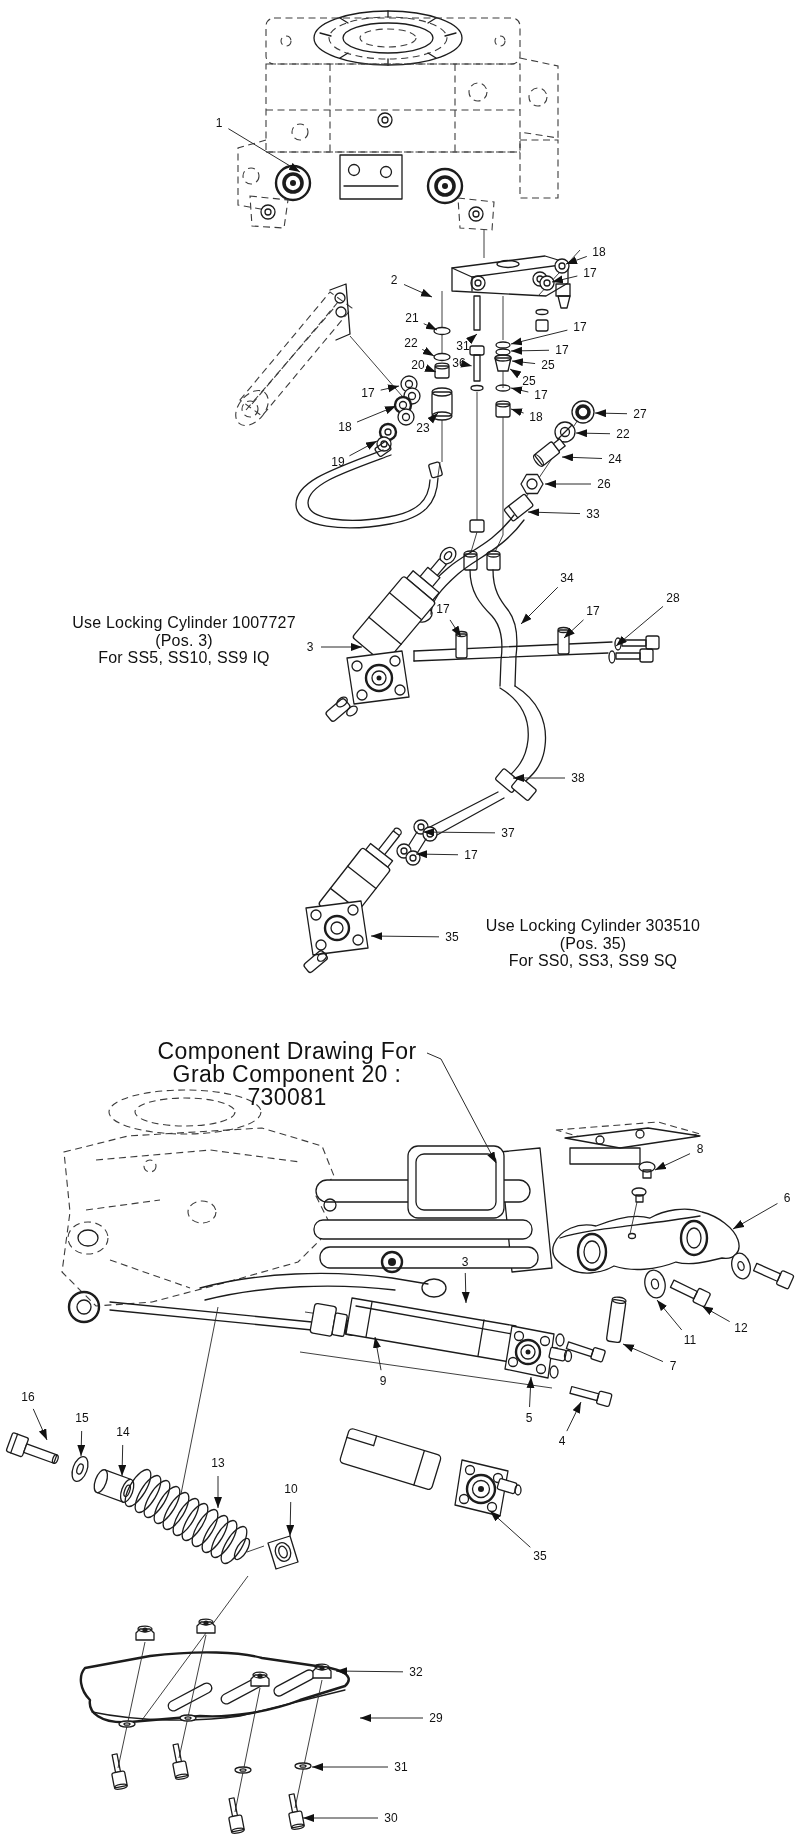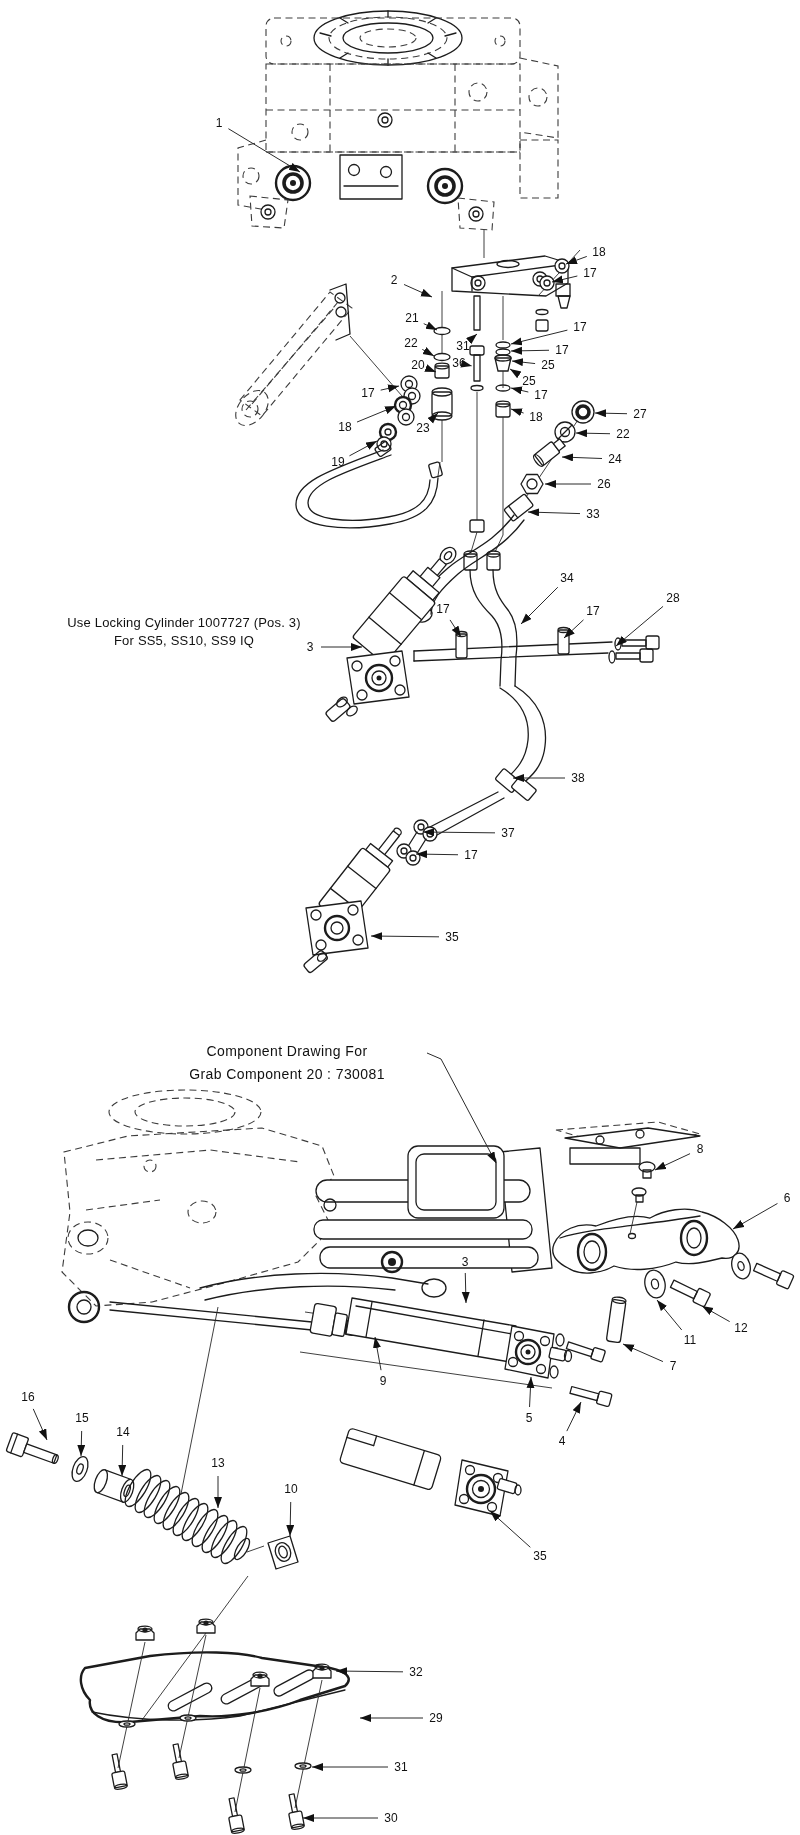--- a/index.html
+++ b/index.html
@@ -9,22 +9,22 @@
   svg{position:absolute;left:0;top:0}
   .ink{stroke:#1c1c1c;fill:none;stroke-width:1.3;stroke-linecap:round;stroke-linejoin:round}
   .inkf{stroke:#1c1c1c;fill:#fff;stroke-width:1.3;stroke-linejoin:round}
   .bold{stroke-width:2.4}
   .ring{stroke-width:3.6}
   .dash{stroke:#3c3c3c;fill:none;stroke-width:1.1;stroke-dasharray:7 4.5;stroke-linecap:butt}
   .thin{stroke:#2b2b2b;fill:none;stroke-width:.9}
   .fillk{fill:#1c1c1c;stroke:none}
   .leader{stroke:#2b2b2b;stroke-width:1;fill:none}
   .callout-txt{font:12px "Liberation Sans",sans-serif;fill:#111}
-  .note{position:absolute;text-align:center;font-size:13px;line-height:17.5px;color:#111;letter-spacing:.2px}
-  .title-note{font-size:14px;line-height:23px;letter-spacing:.4px}
+  .note{position:absolute;text-align:center;font-size:16px;line-height:17.5px;color:#111;letter-spacing:.2px}
+  .title-note{font-size:23px;line-height:23px;letter-spacing:.4px}
 </style>
 </head>
 <body>
 
 <div id="stage">
 
 <svg width="800" height="1835" viewBox="0 0 800 1835">
   <defs>
     <marker id="arw" markerWidth="12" markerHeight="9" refX="11" refY="4" orient="auto" markerUnits="userSpaceOnUse">
       <path d="M0,0 L11,4 L0,8 Z" fill="#111"></path>
@@ -656,19 +656,23 @@
         <line x1="378" y1="1818" x2="303" y2="1818" class="leader" marker-end="url(#arw)"></line>
         <text x="391" y="1822" text-anchor="middle" class="callout-txt">30</text>
       </g>
 </svg>
 
 <div class="note" style="left:62px;top:614px;width:244px">
   <div>Use Locking Cylinder 1007727 (Pos. 3)</div>
   <div>For SS5, SS10, SS9 IQ</div>
 </div>
 
+<div class="note" style="left:470px;top:917px;width:246px">
+  <div>Use Locking Cylinder 303510 (Pos. 35)</div>
+  <div>For SS0, SS3, SS9 SQ</div>
+</div>
 
 <div class="note title-note" style="left:136px;top:1040px;width:302px">
   <div>Component Drawing For</div>
   <div>Grab Component 20 : 730081</div>
 </div>
 
 </div>
 
 </body></html>

